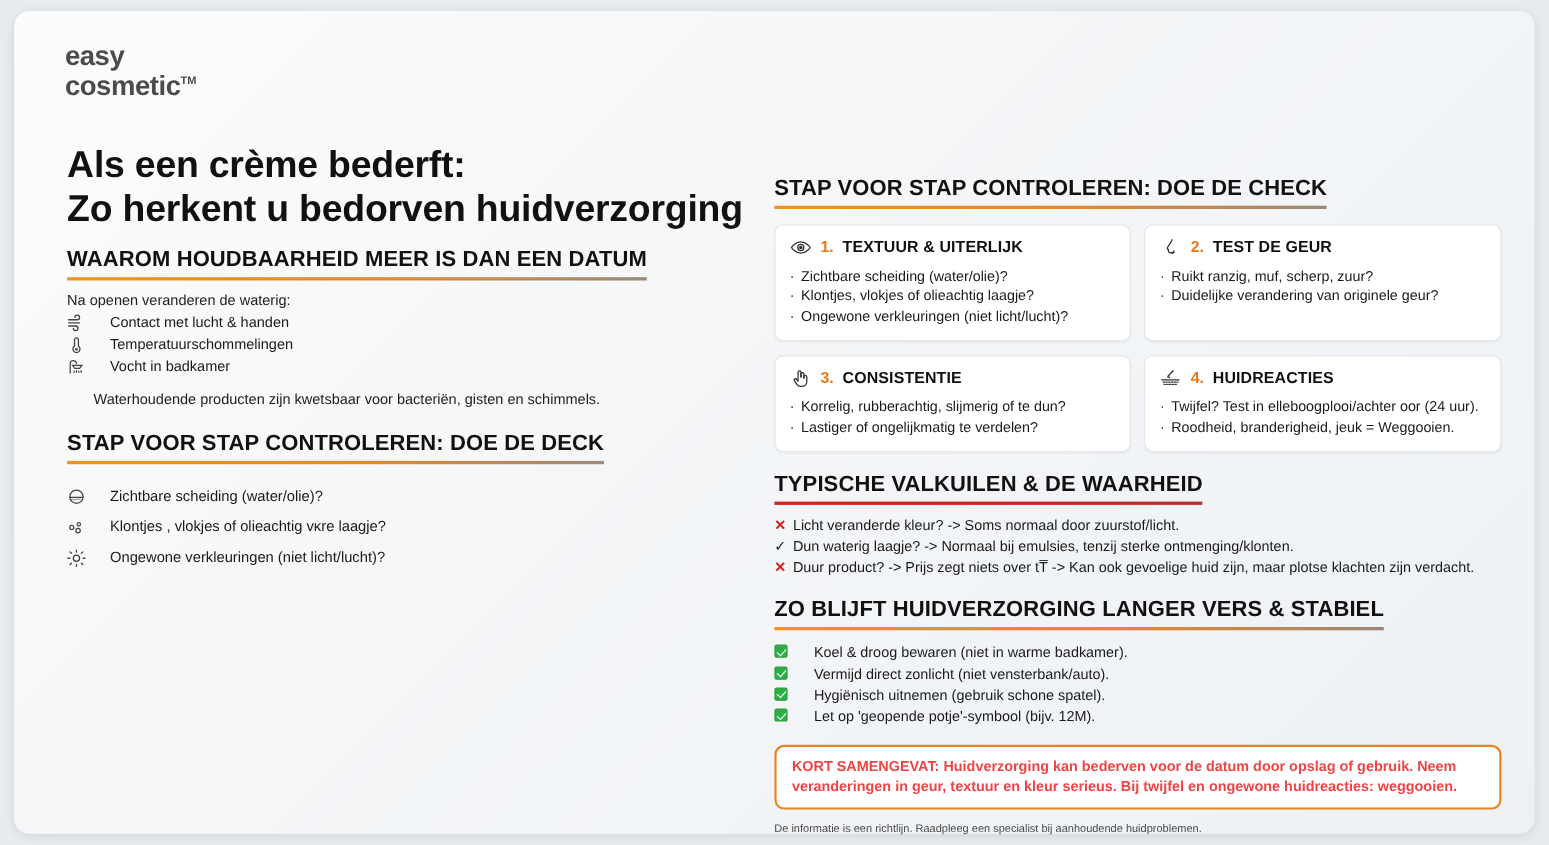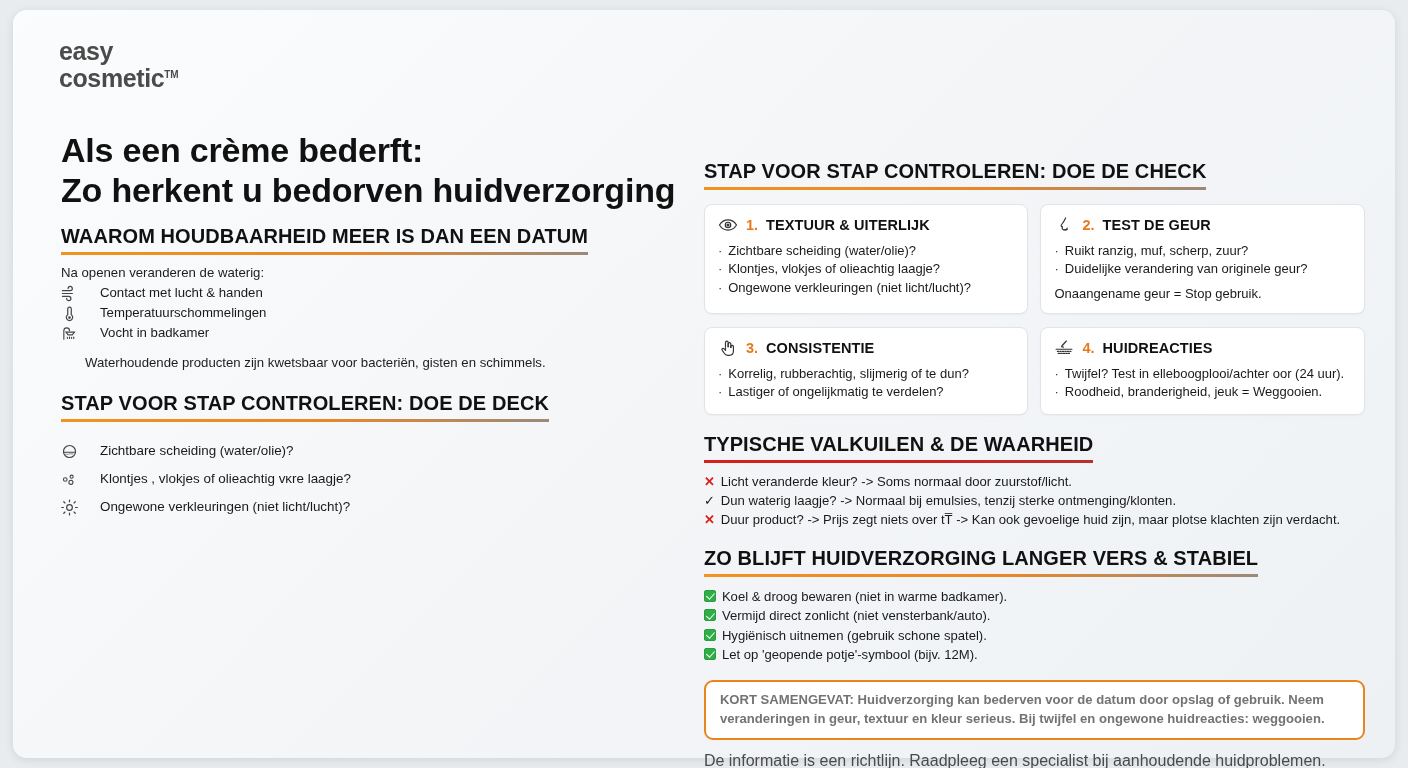--- a/index.html
+++ b/index.html
@@ -136,21 +136,21 @@
     color: #1a1a1a;
   }
   .mark { font-weight: 700; font-size: 13px; flex: 0 0 auto; }
   .mark.x { color: #d6201c; }
   .mark.v { color: #1a1a1a; font-weight: 400; }
 
   
   .tips { margin-bottom: 16px; }
   .tips li {
     display: flex;
-    gap: 6px;
+    gap: 24px;
     align-items: baseline;
     font-size: 13.1px;
     line-height: 1.48;
     color: #1a1a1a;
   }
   .chk {
     flex: 0 0 12px;
     width: 12px; height: 12px;
     border: 1px solid #2a9d3f;
     border-radius: 2px;
@@ -170,24 +170,24 @@
 
   
   .summary {
     border: 2px solid #e8851f;
     border-radius: 9px;
     background: #fff;
     padding: 9px 14px 10px 14px;
     font-size: 13.1px;
     line-height: 1.4;
     font-weight: 700;
-    color: #737373;
+    color: #ef4444;
     margin-bottom: 12px;
   }
-  .disclaimer { font-size: 16px; color: #4a4a4a; }
+  .disclaimer { font-size: 10px; color: #4a4a4a; }
 </style>
 </head>
 <body>
 
 <div class="page">
 
   <div class="logo">
     <div>easy</div>
     <div><span>cosmetic</span><sup>TM</sup></div>
   </div>
@@ -323,21 +323,20 @@
         <ul>
           <li>
               <span class="dot">·</span>
               <span>Ruikt ranzig, muf, scherp, zuur?</span>
             </li>
           <li>
               <span class="dot">·</span>
               <span>Duidelijke verandering van originele geur?</span>
             </li>
         </ul>
-        <div class="note">Onaangename geur = Stop gebruik.</div>
       </div>
 
       <div class="card">
         <div class="card-head">
           <span class="ico">
             <svg viewBox="0 0 24 24" fill="none" stroke="#333" stroke-width="1.4" stroke-linejoin="round">
               <path d="M9 11V5.3a1.6 1.6 0 0 1 3.2 0V11"></path>
               <path d="M12.2 11V7.2a1.6 1.6 0 0 1 3.2 0V12"></path>
               <path d="M15.4 12v-2a1.6 1.6 0 0 1 3.1 0v5.6c0 3-2.2 5.2-5.2 5.2h-1.6c-2 0-3.2-.9-4.2-2.5L5 14.5c-.6-1 0-2.1 1.2-2.1.6 0 1.1.3 1.4.8L9 15V11"></path>
             </svg>

